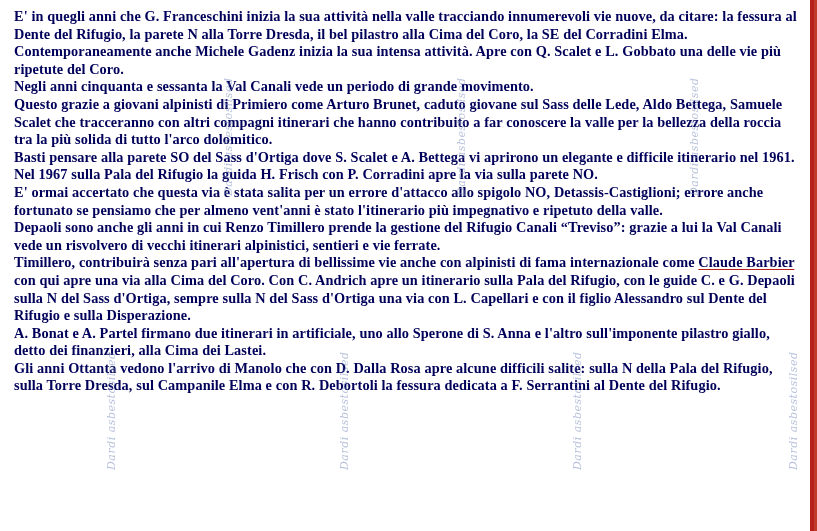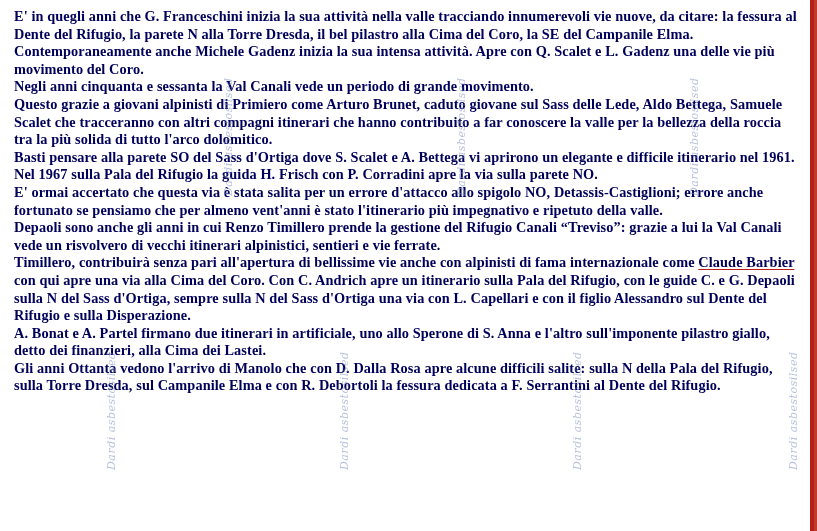--- a/index.html
+++ b/index.html
@@ -71,22 +71,22 @@
   .wm5 { left: 338px; top: 470px; }
   .wm6 { left: 571px; top: 470px; }
   .wm7 { left: 787px; top: 470px; }
 </style>
 </head>
 <body>
 
 <div class="page">
 
   <div class="text-body">
-    <p class="para">E' in quegli anni che G. Franceschini inizia la sua attività nella valle tracciando innumerevoli vie nuove, da citare: la fessura al Dente del Rifugio, la parete N alla Torre Dresda, il bel pilastro alla Cima del Coro, la SE del Campanile Elma.</p>
-    <p class="para">Contemporaneamente anche Michele Gadenz inizia la sua intensa attività. Apre con Q. Scalet e L. Gadenz una delle vie più movimento del Coro.</p>
+    <p class="para">E' in quegli anni che G. Franceschini inizia la sua attività nella valle tracciando innumerevoli vie nuove, da citare: la fessura al Dente del Rifugio, la parete N alla Torre Dresda, il bel pilastro alla Cima del Coro, la SE del Corradini Elma.</p>
+    <p class="para">Contemporaneamente anche Michele Gadenz inizia la sua intensa attività. Apre con Q. Scalet e L. Gobbato una delle vie più ripetute del Coro.</p>
     <p class="para">Negli anni cinquanta e sessanta la Val Canali vede un periodo di grande movimento.</p>
     <p class="para">Questo grazie a giovani alpinisti di Primiero come Arturo Brunet, caduto giovane sul Sass delle Lede, Aldo Bettega, Samuele Scalet che tracceranno con altri compagni itinerari che hanno contribuito a far conoscere la valle per la bellezza della roccia tra la più solida di tutto l'arco dolomitico.</p>
     <p class="para">Basti pensare alla parete SO del Sass d'Ortiga dove S. Scalet e A. Bettega vi aprirono un elegante e difficile itinerario nel 1961.</p>
     <p class="para">Nel 1967 sulla Pala del Rifugio la guida H. Frisch con P. Corradini apre la via sulla parete NO.</p>
     <p class="para">E' ormai accertato che questa via è stata salita per un errore d'attacco allo spigolo NO, Detassis-Castiglioni; errore anche fortunato se pensiamo che per almeno vent'anni è stato l'itinerario più impegnativo e ripetuto della valle.</p>
     <p class="para">Depaoli sono anche gli anni in cui Renzo Timillero prende la gestione del Rifugio Canali “Treviso”: grazie a lui la Val Canali vede un risvolvero di vecchi itinerari alpinistici, sentieri e vie ferrate.</p>
 
     <p class="para"><span>Timillero, contribuirà senza pari all'apertura di bellissime vie anche con alpinisti di fama internazionale come </span><span class="link-underline">Claude Barbier</span><span> con qui apre una via alla Cima del Coro. Con C. Andrich apre un itinerario sulla Pala del Rifugio, con le guide C. e G. Depaoli sulla N del Sass d'Ortiga, sempre sulla N del Sass d'Ortiga una via con L. Capellari e con il figlio Alessandro sul Dente del Rifugio e sulla Disperazione.</span></p>
 
     <p class="para">A. Bonat e A. Partel firmano due itinerari in artificiale, uno allo Sperone di S. Anna e l'altro sull'imponente pilastro giallo, detto dei finanzieri, alla Cima dei Lastei.</p>

